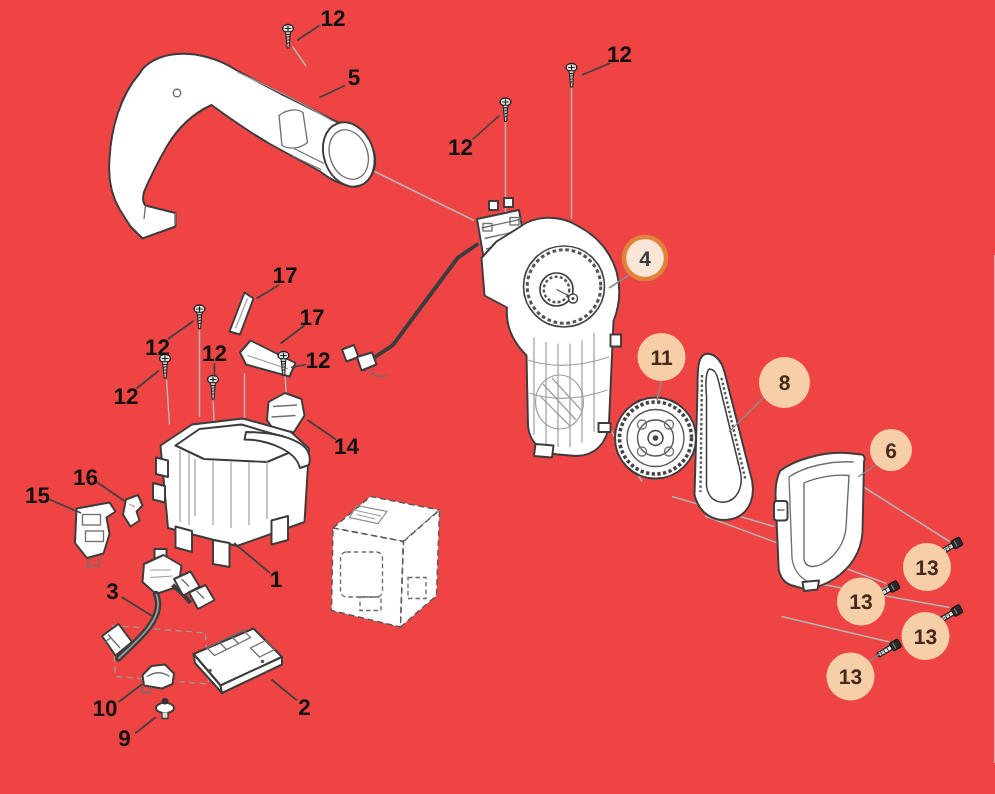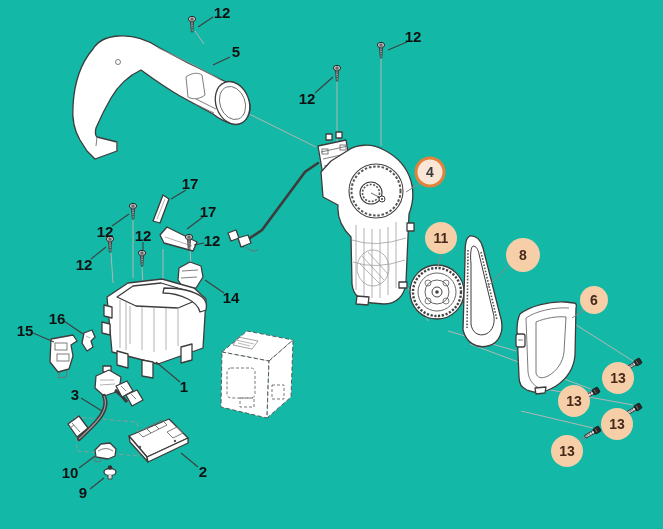--- a/index.html
+++ b/index.html
@@ -1,16 +1,16 @@
 <!DOCTYPE html>
 <html><head>
 <meta charset="utf-8">
 <style>
   html,body{margin:0;padding:0;background:#ffffff;}
-  .stage{position:relative;width:663px;height:529px;background:#14b8a6;overflow:hidden;}
+  .stage{position:relative;width:663px;height:529px;background:#ef4444;overflow:hidden;}
   svg{display:block;}
   .plain-label{font:bold 15px "Liberation Sans", sans-serif;}
   .circle-label{font:bold 14px "Liberation Sans", sans-serif;}
   .part{fill:#ffffff;stroke:#3c3c3c;stroke-width:1.3;stroke-linejoin:round;}
   .detail{fill:none;stroke:#6f6f6f;stroke-width:0.9;}
   .faint{fill:none;stroke:#9e9e9e;stroke-width:0.8;}
   .align{stroke:#b5b5b5;stroke-width:1;}
   .dashedpart{fill:#ffffff;stroke:#5a5a5a;stroke-width:1;stroke-dasharray:4 2.5;stroke-linejoin:round;}
 </style>
 </head>

